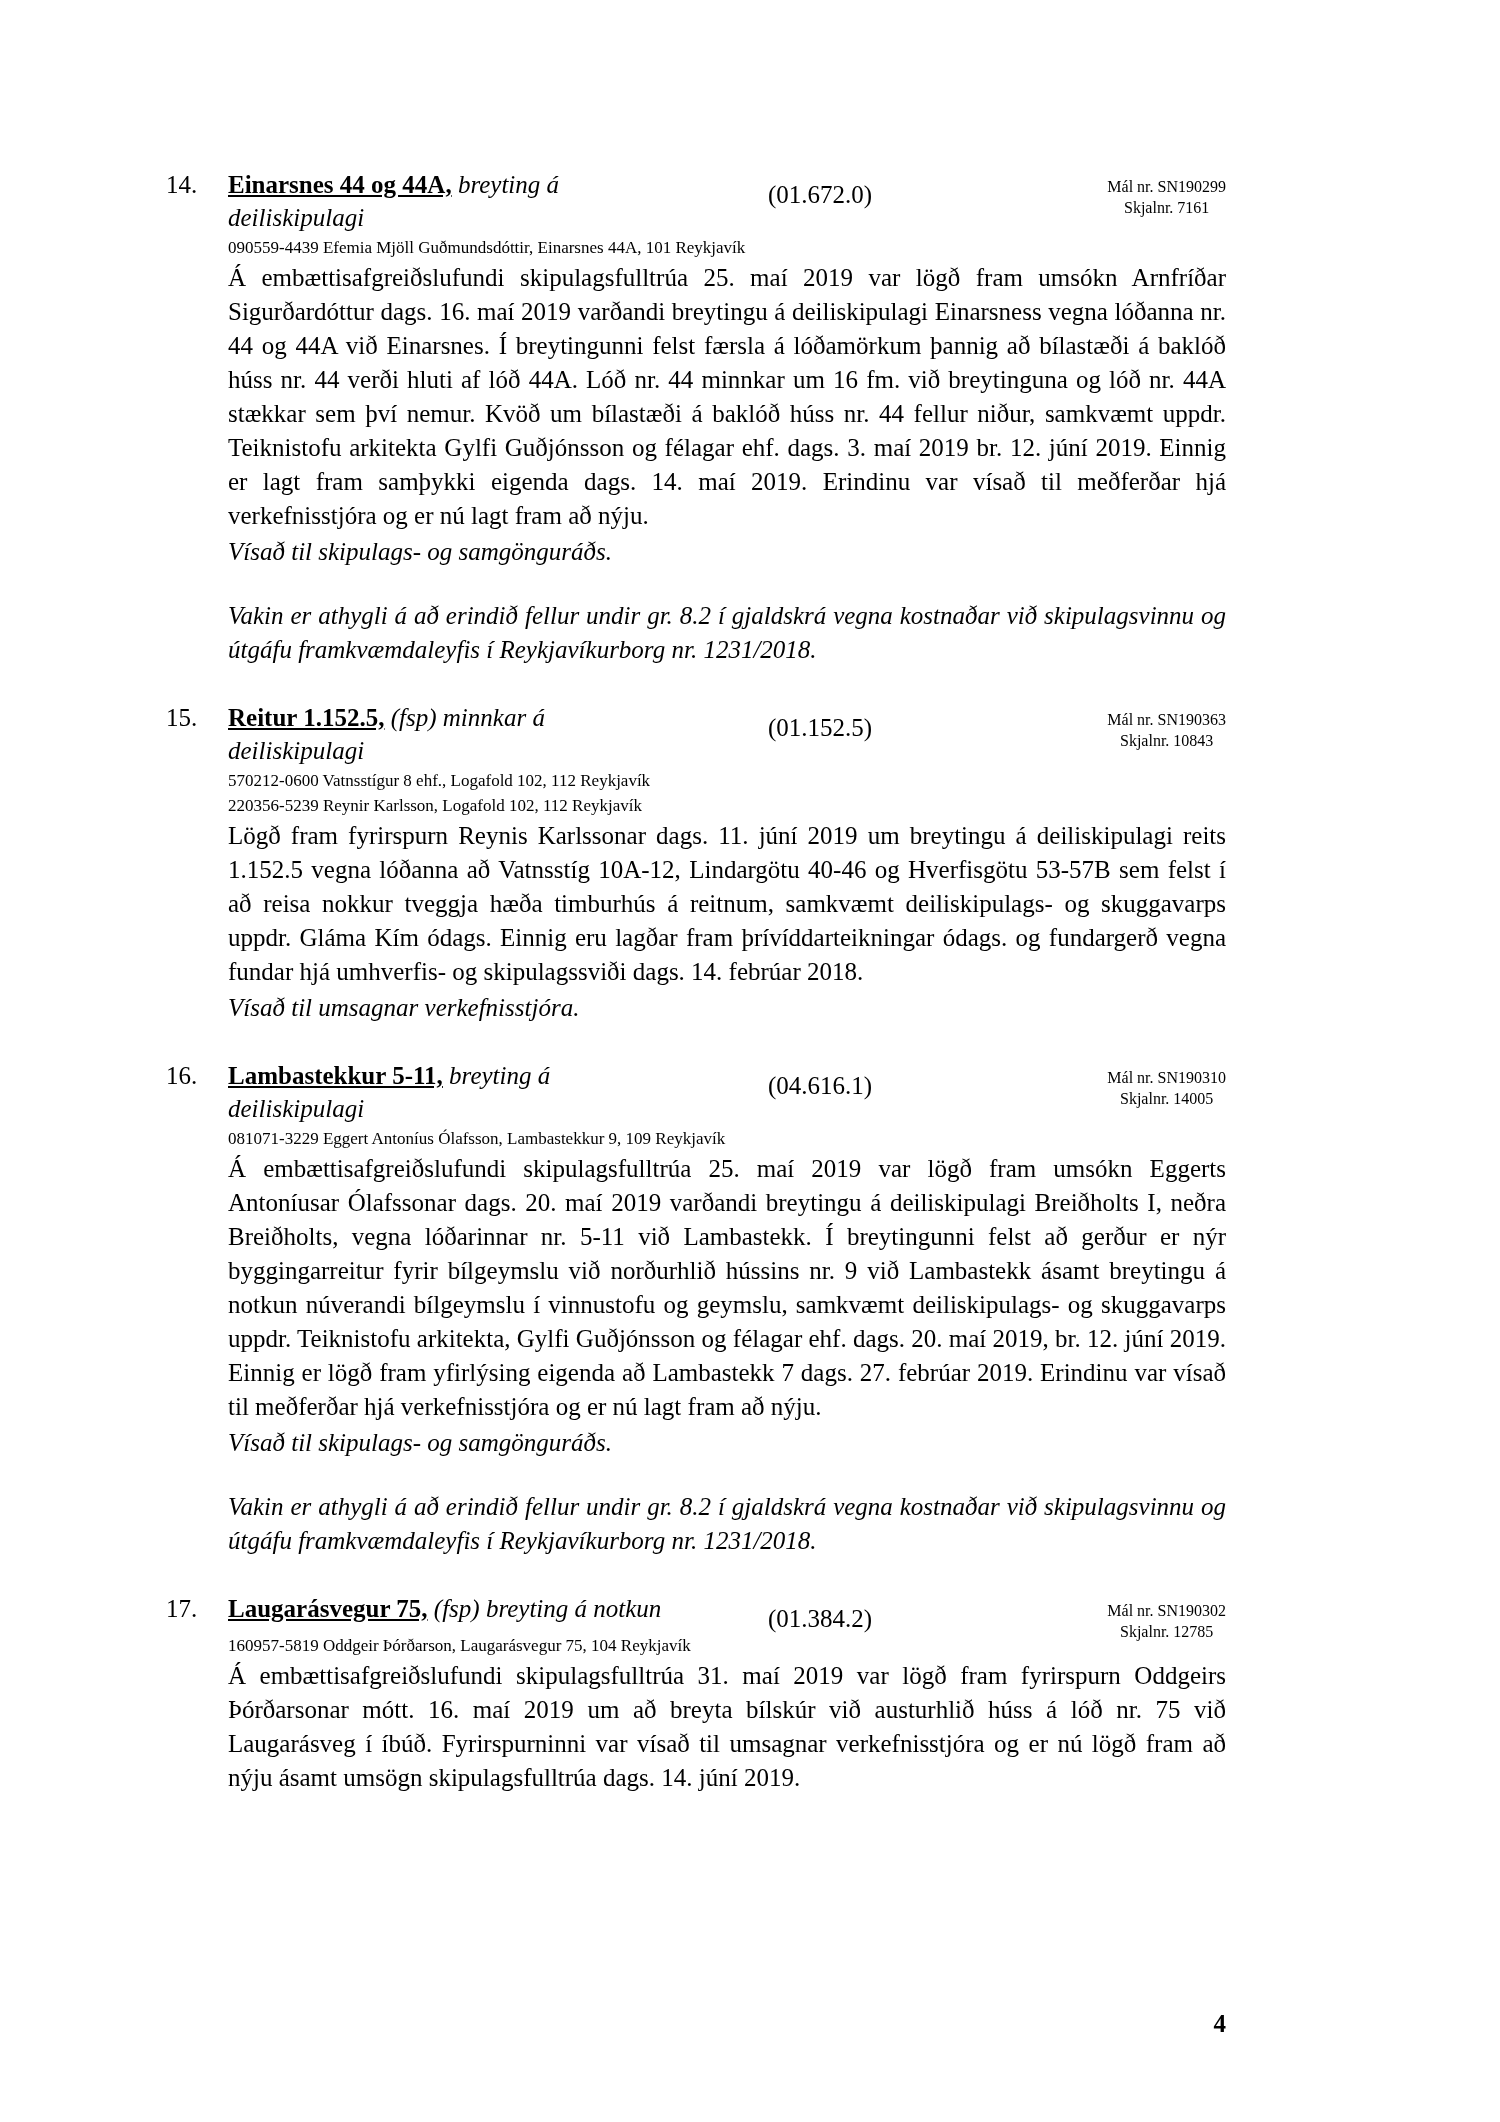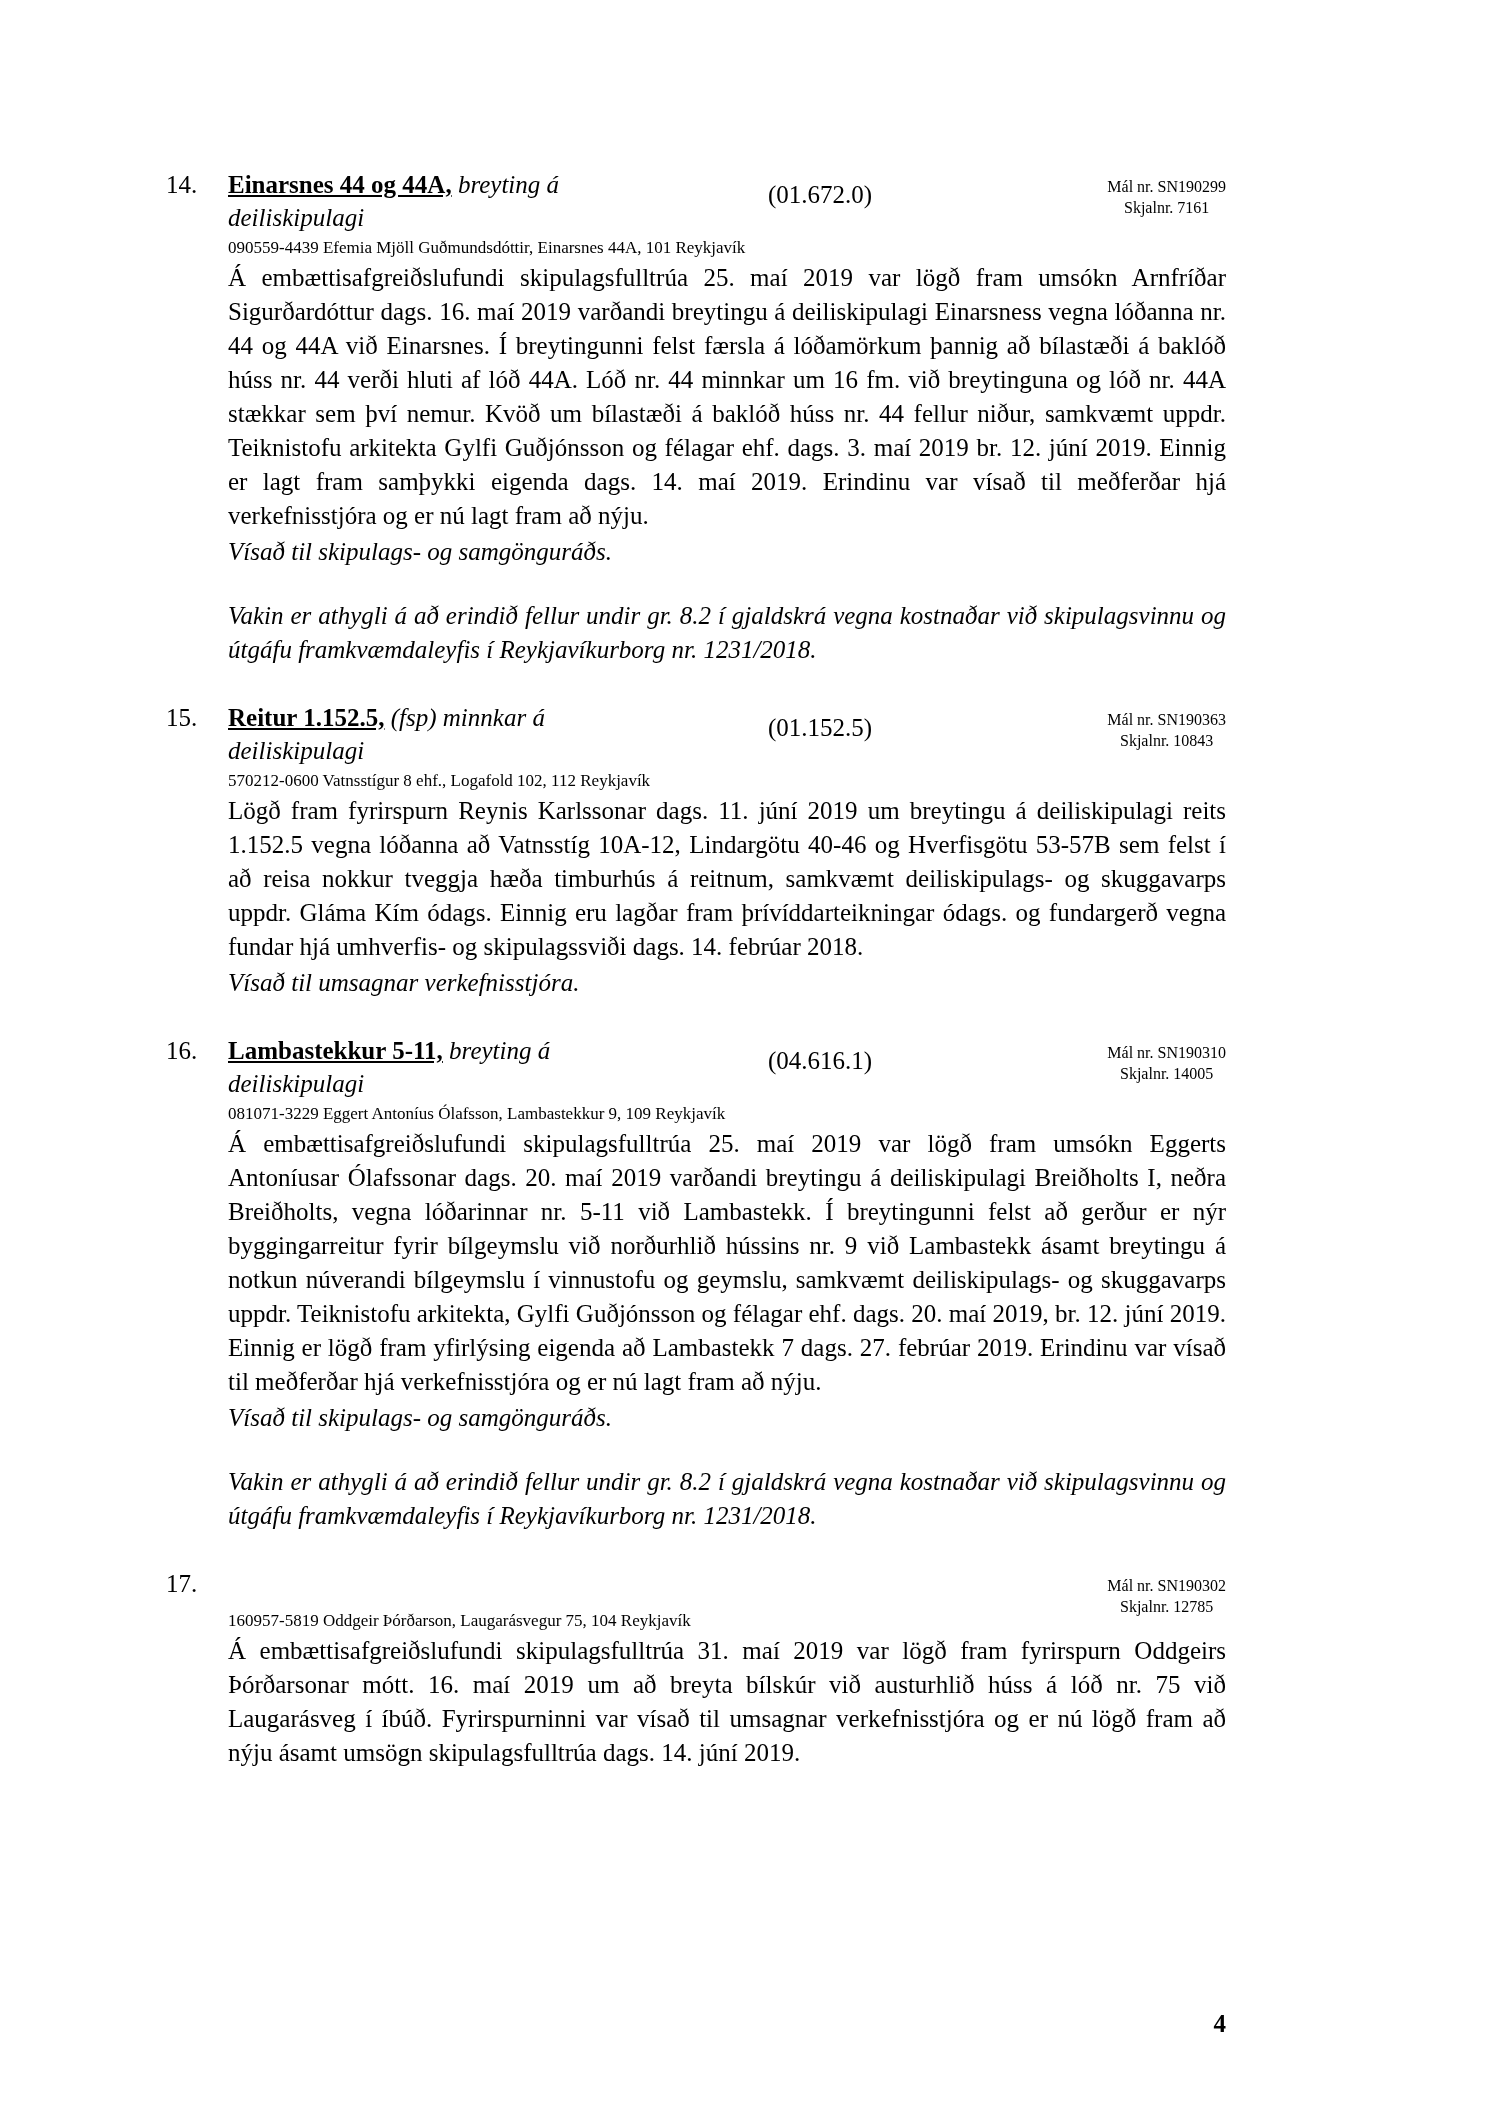--- a/index.html
+++ b/index.html
@@ -138,20 +138,21 @@
           <span class="title-main">Reitur 1.152.5,</span><span class="title-ital"> (fsp) minnkar á</span>
           <span class="code">(01.152.5)</span>
         </div>
         <div class="title-sub">deiliskipulagi</div>
         <div class="meta">
           <div>Mál nr. SN190363</div>
           <div>Skjalnr. 10843</div>
         </div>
       </div>
       <div class="parties">570212-0600 Vatnsstígur 8 ehf., Logafold 102, 112 Reykjavík</div>
+      <div class="parties">220356-5239 Reynir Karlsson, Logafold 102, 112 Reykjavík</div>
       <div class="body-text">Lögð fram fyrirspurn Reynis Karlssonar dags. 11. júní 2019 um breytingu á deiliskipulagi reits 1.152.5 vegna lóðanna að Vatnsstíg 10A-12, Lindargötu 40-46 og Hverfisgötu 53-57B sem felst í að reisa nokkur tveggja hæða timburhús á reitnum, samkvæmt deiliskipulags- og skuggavarps uppdr. Gláma Kím ódags. Einnig eru lagðar fram þrívíddarteikningar ódags. og fundargerð vegna fundar hjá umhverfis- og skipulagssviði dags. 14. febrúar 2018.</div>
       <div class="body-text ital">Vísað til umsagnar verkefnisstjóra.</div>
     </div>
 
     <div class="entry">
       <div class="entry-head">
         <div class="num">16.</div>
         <div class="title-line">
           <span class="title-main">Lambastekkur 5-11,</span><span class="title-ital"> breyting á</span>
           <span class="code">(04.616.1)</span>
@@ -164,20 +165,24 @@
       </div>
       <div class="parties">081071-3229 Eggert Antoníus Ólafsson, Lambastekkur 9, 109 Reykjavík</div>
       <div class="body-text">Á embættisafgreiðslufundi skipulagsfulltrúa 25. maí 2019 var lögð fram umsókn Eggerts Antoníusar Ólafssonar dags. 20. maí 2019 varðandi breytingu á deiliskipulagi Breiðholts I, neðra Breiðholts, vegna lóðarinnar nr. 5-11 við Lambastekk. Í breytingunni felst að gerður er nýr byggingarreitur fyrir bílgeymslu við norðurhlið hússins nr. 9 við Lambastekk ásamt breytingu á notkun núverandi bílgeymslu í vinnustofu og geymslu, samkvæmt deiliskipulags- og skuggavarps uppdr. Teiknistofu arkitekta, Gylfi Guðjónsson og félagar ehf. dags. 20. maí 2019, br. 12. júní 2019. Einnig er lögð fram yfirlýsing eigenda að Lambastekk 7 dags. 27. febrúar 2019. Erindinu var vísað til meðferðar hjá verkefnisstjóra og er nú lagt fram að nýju.</div>
       <div class="body-text ital">Vísað til skipulags- og samgönguráðs.</div>
       <div class="note">Vakin er athygli á að erindið fellur undir gr. 8.2 í gjaldskrá vegna kostnaðar við skipulagsvinnu og útgáfu framkvæmdaleyfis í Reykjavíkurborg nr. 1231/2018.</div>
     </div>
 
     <div class="entry">
       <div class="entry-head">
         <div class="num">17.</div>
+        <div class="title-line">
+          <span class="title-main">Laugarásvegur 75,</span><span class="title-ital"> (fsp) breyting á notkun</span>
+          <span class="code">(01.384.2)</span>
+        </div>
         <div class="meta">
           <div>Mál nr. SN190302</div>
           <div>Skjalnr. 12785</div>
         </div>
       </div>
       <div class="parties">160957-5819 Oddgeir Þórðarson, Laugarásvegur 75, 104 Reykjavík</div>
       <div class="body-text">Á embættisafgreiðslufundi skipulagsfulltrúa 31. maí 2019 var lögð fram fyrirspurn Oddgeirs Þórðarsonar mótt. 16. maí 2019 um að breyta bílskúr við austurhlið húss á lóð nr. 75 við Laugarásveg í íbúð. Fyrirspurninni var vísað til umsagnar verkefnisstjóra og er nú lögð fram að nýju ásamt umsögn skipulagsfulltrúa dags. 14. júní 2019.</div>
     </div>
 
   </div>

